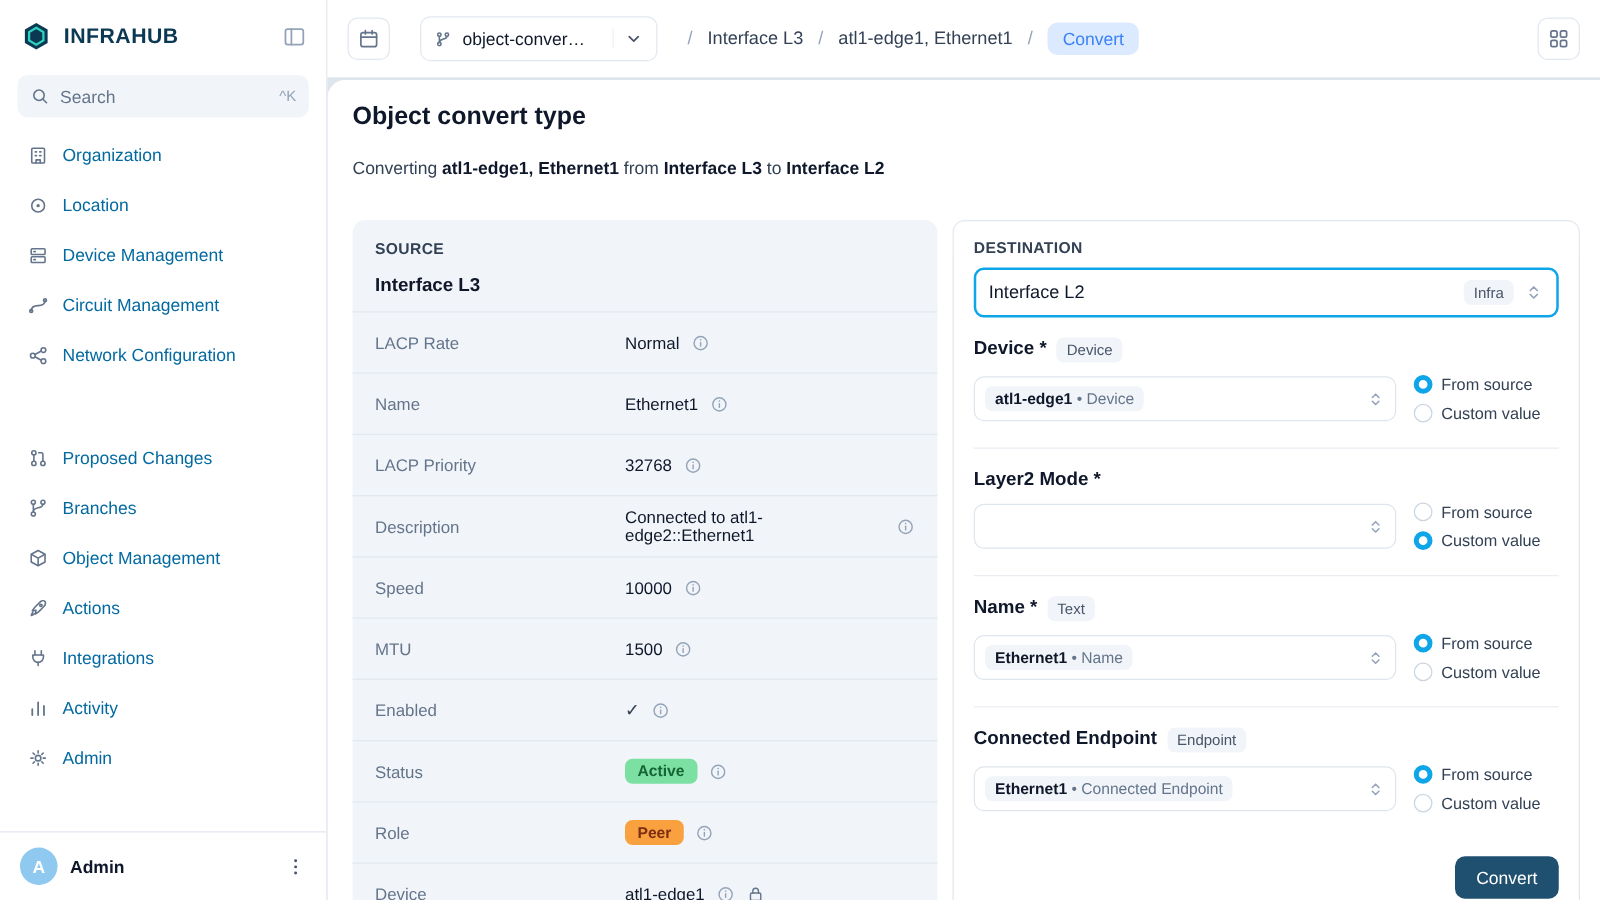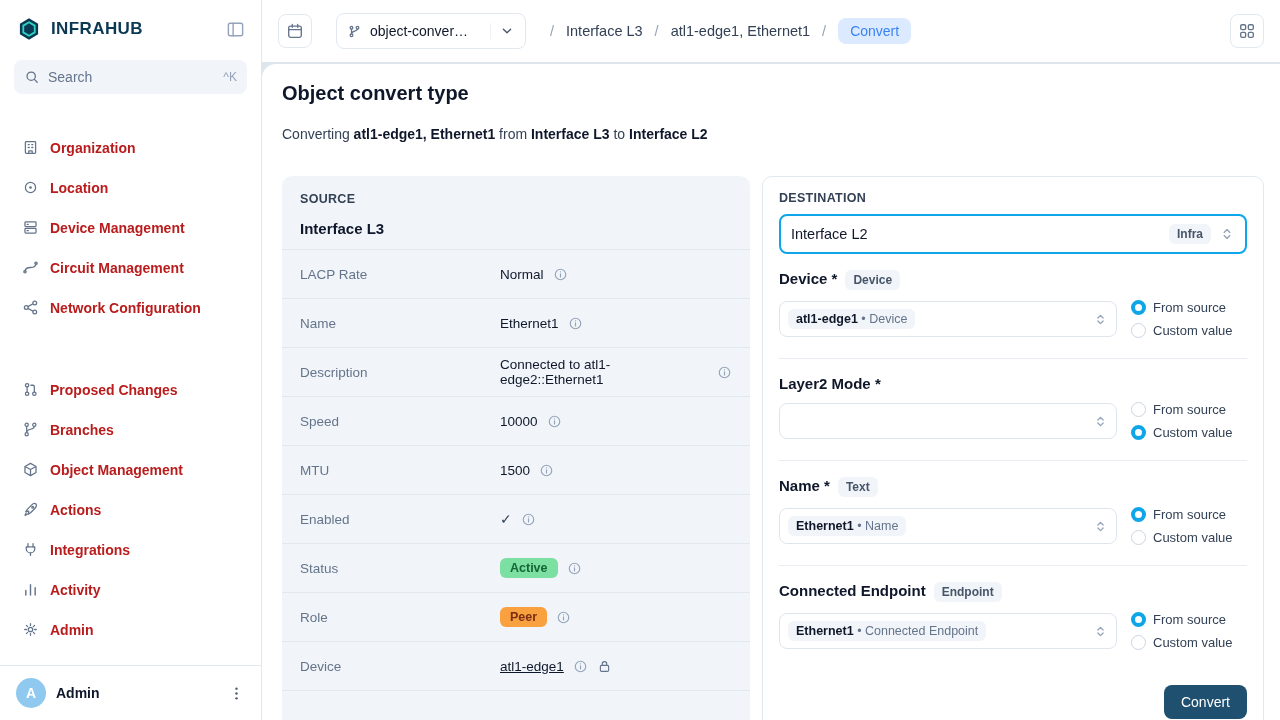--- a/index.html
+++ b/index.html
@@ -19,21 +19,21 @@
   .sidebar{width:262px;flex:none;background:#fff;border-right:1px solid var(--border);display:flex;flex-direction:column}
   .logo-row{display:flex;align-items:center;gap:9px;padding:16px 16px 12px}
   .brand{font-size:17px;font-weight:800;letter-spacing:.4px;color:#0b3954}
   .collapse-btn{margin-left:auto;color:#94a3b8;cursor:pointer}
   .search-box{margin:6px 14px 6px;height:34px;background:#f1f5f9;border-radius:8px;display:flex;align-items:center;gap:8px;padding:0 10px;cursor:text}
   .search-box input{border:none;background:transparent;outline:none;font-family:inherit;font-size:14px;color:#334155;flex:1;min-width:0}
   .search-box input::placeholder{color:#64748b}
   .search-shortcut{font-size:12px;color:#94a3b8}
   .nav{padding:16px 12px 0;display:flex;flex-direction:column}
   .nav.second{margin-top:26px}
-  .nav-item{display:flex;align-items:flex-end;gap:11px;height:40px;padding:0 10px;border-radius:8px;font-size:14px;font-weight:700;color:#b91c1c;cursor:pointer}
+  .nav-item{display:flex;align-items:flex-start;gap:11px;height:40px;padding:0 10px;border-radius:8px;font-size:14px;font-weight:400;color:#0369a1;cursor:pointer}
   .user-row{margin-top:auto;border-top:1px solid var(--border);padding:12px 16px;display:flex;align-items:center;gap:10px}
   .avatar{width:30px;height:30px;border-radius:50%;background:#8fc9ef;color:#fff;font-size:14px;font-weight:700;display:flex;align-items:center;justify-content:center}
   .user-name{font-size:14px;font-weight:600;color:var(--txt)}
   .kebab{margin-left:auto;color:#475569;cursor:pointer}
 
   
   .main{flex:1;display:flex;flex-direction:column;min-width:0}
   .topbar{height:62px;flex:none;background:#fff;display:flex;align-items:center;gap:24px;padding:0 16px}
   .icon-btn{width:34px;height:34px;flex:none;border:1px solid var(--border);border-radius:8px;background:#fff;display:flex;align-items:center;justify-content:center;color:#334155;cursor:pointer}
   .branch-pill{height:36px;width:190px;border:1px solid var(--border);border-radius:8px;display:flex;align-items:center;gap:8px;padding:0 10px;cursor:pointer}
@@ -65,21 +65,21 @@
   .badge-green{background:#7ce0a3;color:#166534}
   .badge-orange{background:#f9a03f;color:#7c2d12}
   .link{text-decoration:underline;cursor:pointer}
   .check{font-size:14px;color:#334155}
 
   
   .dst{flex:1;background:#fff;border:1px solid var(--border);border-radius:10px;height:558px;padding:14px 16px;display:flex;flex-direction:column}
   .dst .eyebrow{margin-bottom:9px}
   .type-select{height:40px;border:2px solid var(--accent);border-radius:8px;display:flex;align-items:center;gap:8px;padding:0 10px;cursor:pointer}
   .type-value{flex:1;font-size:14.5px;font-weight:500;color:var(--txt)}
-  .chipbadge{background:#f1f5f9;color:#475569;font-size:12px;font-weight:700;padding:3px 8px;border-radius:6px}
+  .chipbadge{background:#f1f5f9;color:#475569;font-size:12px;font-weight:400;padding:3px 8px;border-radius:6px}
   .stepper{color:#94a3b8}
   .fgroup{padding:16px 0 20px;border-bottom:1px solid #e9edf2}
   .fgroup.last{border-bottom:none}
   .flabel-row{display:flex;align-items:flex-start;gap:8px;margin-bottom:10px}
   .flabel{font-size:15px;font-weight:700;color:var(--txt)}
   .fbody{display:flex;gap:14px;align-items:center}
   .select{flex:1;min-width:0;height:36px;border:1px solid #dfe5ec;border-radius:8px;background:#fff;display:flex;align-items:center;gap:8px;padding:0 8px;cursor:pointer}
   .chip{background:#f1f5f9;border-radius:6px;padding:3px 8px;font-size:12.5px;color:var(--muted);white-space:nowrap}
   .chip b{color:var(--txt);font-weight:700}
   .select .stepper{margin-left:auto}
@@ -350,20 +350,33 @@
               <span class="icon">
                   <svg width="15" height="15" viewBox="0 0 20 20" fill="none" stroke="#94a3b8" stroke-width="1.5" stroke-linecap="round">
                     <circle cx="10" cy="10" r="7"></circle>
                     <path d="M10 9.2v4"></path>
                     <circle cx="10" cy="6.4" r=".9" fill="#94a3b8" stroke="none"></circle>
                   </svg>
                 </span>
             </span>
           </div>
           <div class="row">
+            <span class="row-label">LACP Priority</span>
+            <span class="row-val">
+              <span>32768</span>
+              <span class="icon">
+                  <svg width="15" height="15" viewBox="0 0 20 20" fill="none" stroke="#94a3b8" stroke-width="1.5" stroke-linecap="round">
+                    <circle cx="10" cy="10" r="7"></circle>
+                    <path d="M10 9.2v4"></path>
+                    <circle cx="10" cy="6.4" r=".9" fill="#94a3b8" stroke="none"></circle>
+                  </svg>
+                </span>
+            </span>
+          </div>
+          <div class="row">
             <span class="row-label">Description</span>
             <span class="row-val">
               <span>Connected to atl1-edge2::Ethernet1</span>
               <span class="icon">
                   <svg width="15" height="15" viewBox="0 0 20 20" fill="none" stroke="#94a3b8" stroke-width="1.5" stroke-linecap="round">
                     <circle cx="10" cy="10" r="7"></circle>
                     <path d="M10 9.2v4"></path>
                     <circle cx="10" cy="6.4" r=".9" fill="#94a3b8" stroke="none"></circle>
                   </svg>
                 </span>

